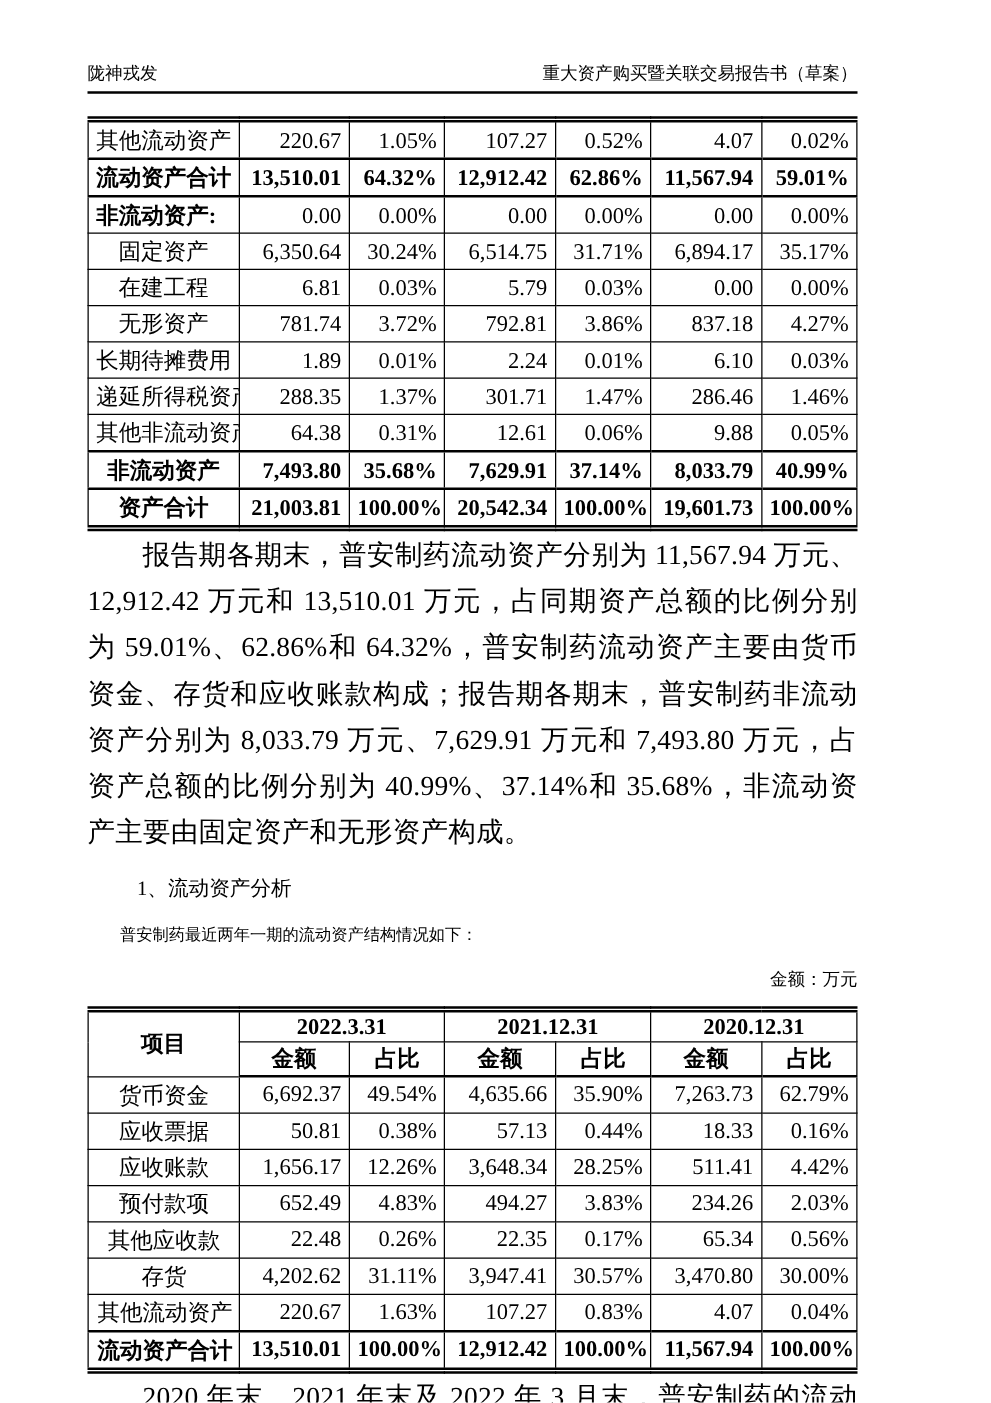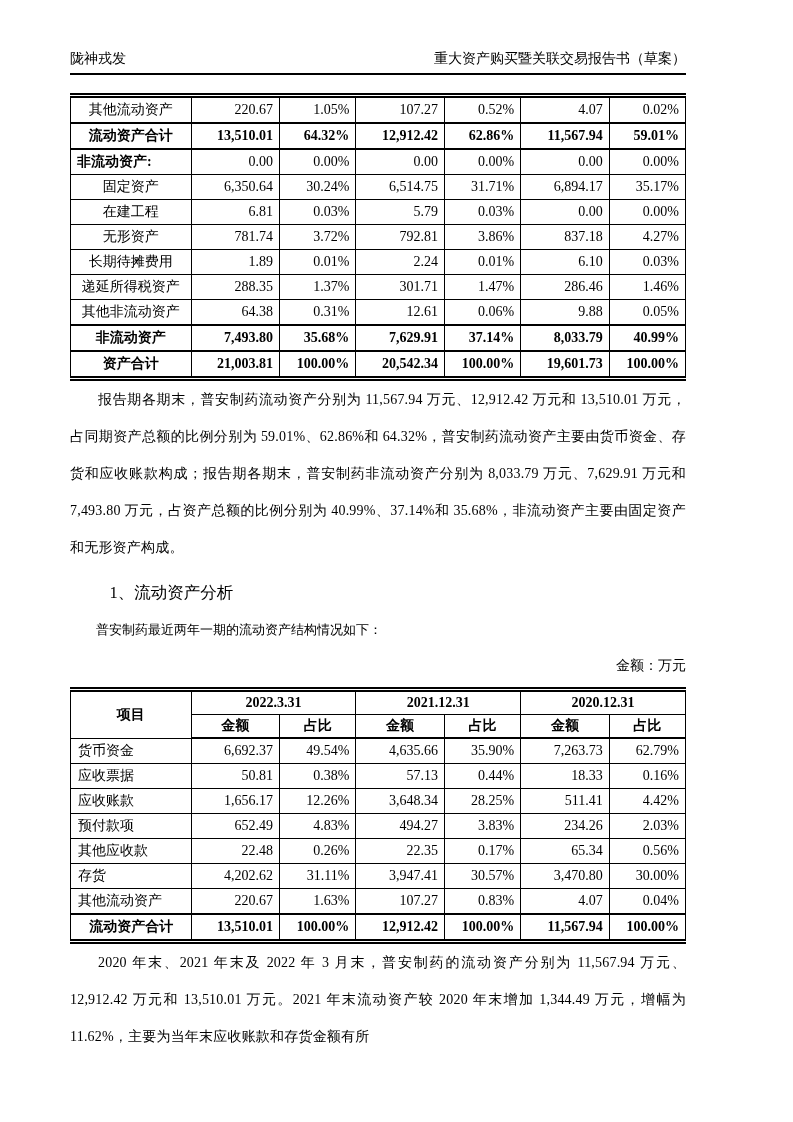--- a/index.html
+++ b/index.html
@@ -13,46 +13,46 @@
 
   
   .doc-header {
     display: flex; justify-content: space-between; align-items: flex-end;
     font-size: 14px; padding-bottom: 5px; border-bottom: 2px solid #000;
   }
 
   
   table.fin-table {
     width: 100%; border-collapse: collapse; table-layout: fixed;
-    font-size: 14px;
+    font-size: 18px;
     border-top: 5px double #000; border-bottom: 5px double #000;
     border-left: 1px solid #000; border-right: 1px solid #000;
   }
   table.fin-table td, table.fin-table th {
     border: 1px solid #000; padding: 2px 6px; height: 20px;
     vertical-align: middle; overflow: hidden; white-space: nowrap;
   }
   table.fin-table td.num { text-align: right; }
   table.fin-table th { font-weight: bold; text-align: center; padding: 1px 2px; }
 
   
   #table1 { margin-top: 18px; }
   #table1 td.label { text-align: center; }
   #table1 tr.section td.label { text-align: left; font-weight: bold; }
   
   table.fin-table tr.total td { font-weight: bold; border-top-width: 2px; border-bottom-width: 2px; }
 
   
-  #table2 td.label { text-align: left; padding-left: 7px; }
+  #table2 td.label { text-align: center; padding-left: 7px; }
   #table2 tr.total td.label { text-align: center; }
   #table2 thead tr.subhead th { border-bottom: 2px solid #000; }
 
   
   p.body-text {
-    font-size: 14px; line-height: 37px; text-align: justify;
+    font-size: 22px; line-height: 37px; text-align: justify;
     text-indent: 2em; margin: 0; letter-spacing: 0.2px;
   }
   .p1 { margin-top: 11px; }
   .p2 { margin-top: 13px; }
   .heading-1 {
     font-size: 16.5px; line-height: 37px; margin: 8px 0 0 0;
     text-indent: 2.4em; font-weight: normal;
   }
   .lead-in { font-size: 13px; line-height: 37px; margin: 0; text-indent: 2em; }
   .unit-note { font-size: 14px; text-align: right; margin: 9px 0 12px 0; }

